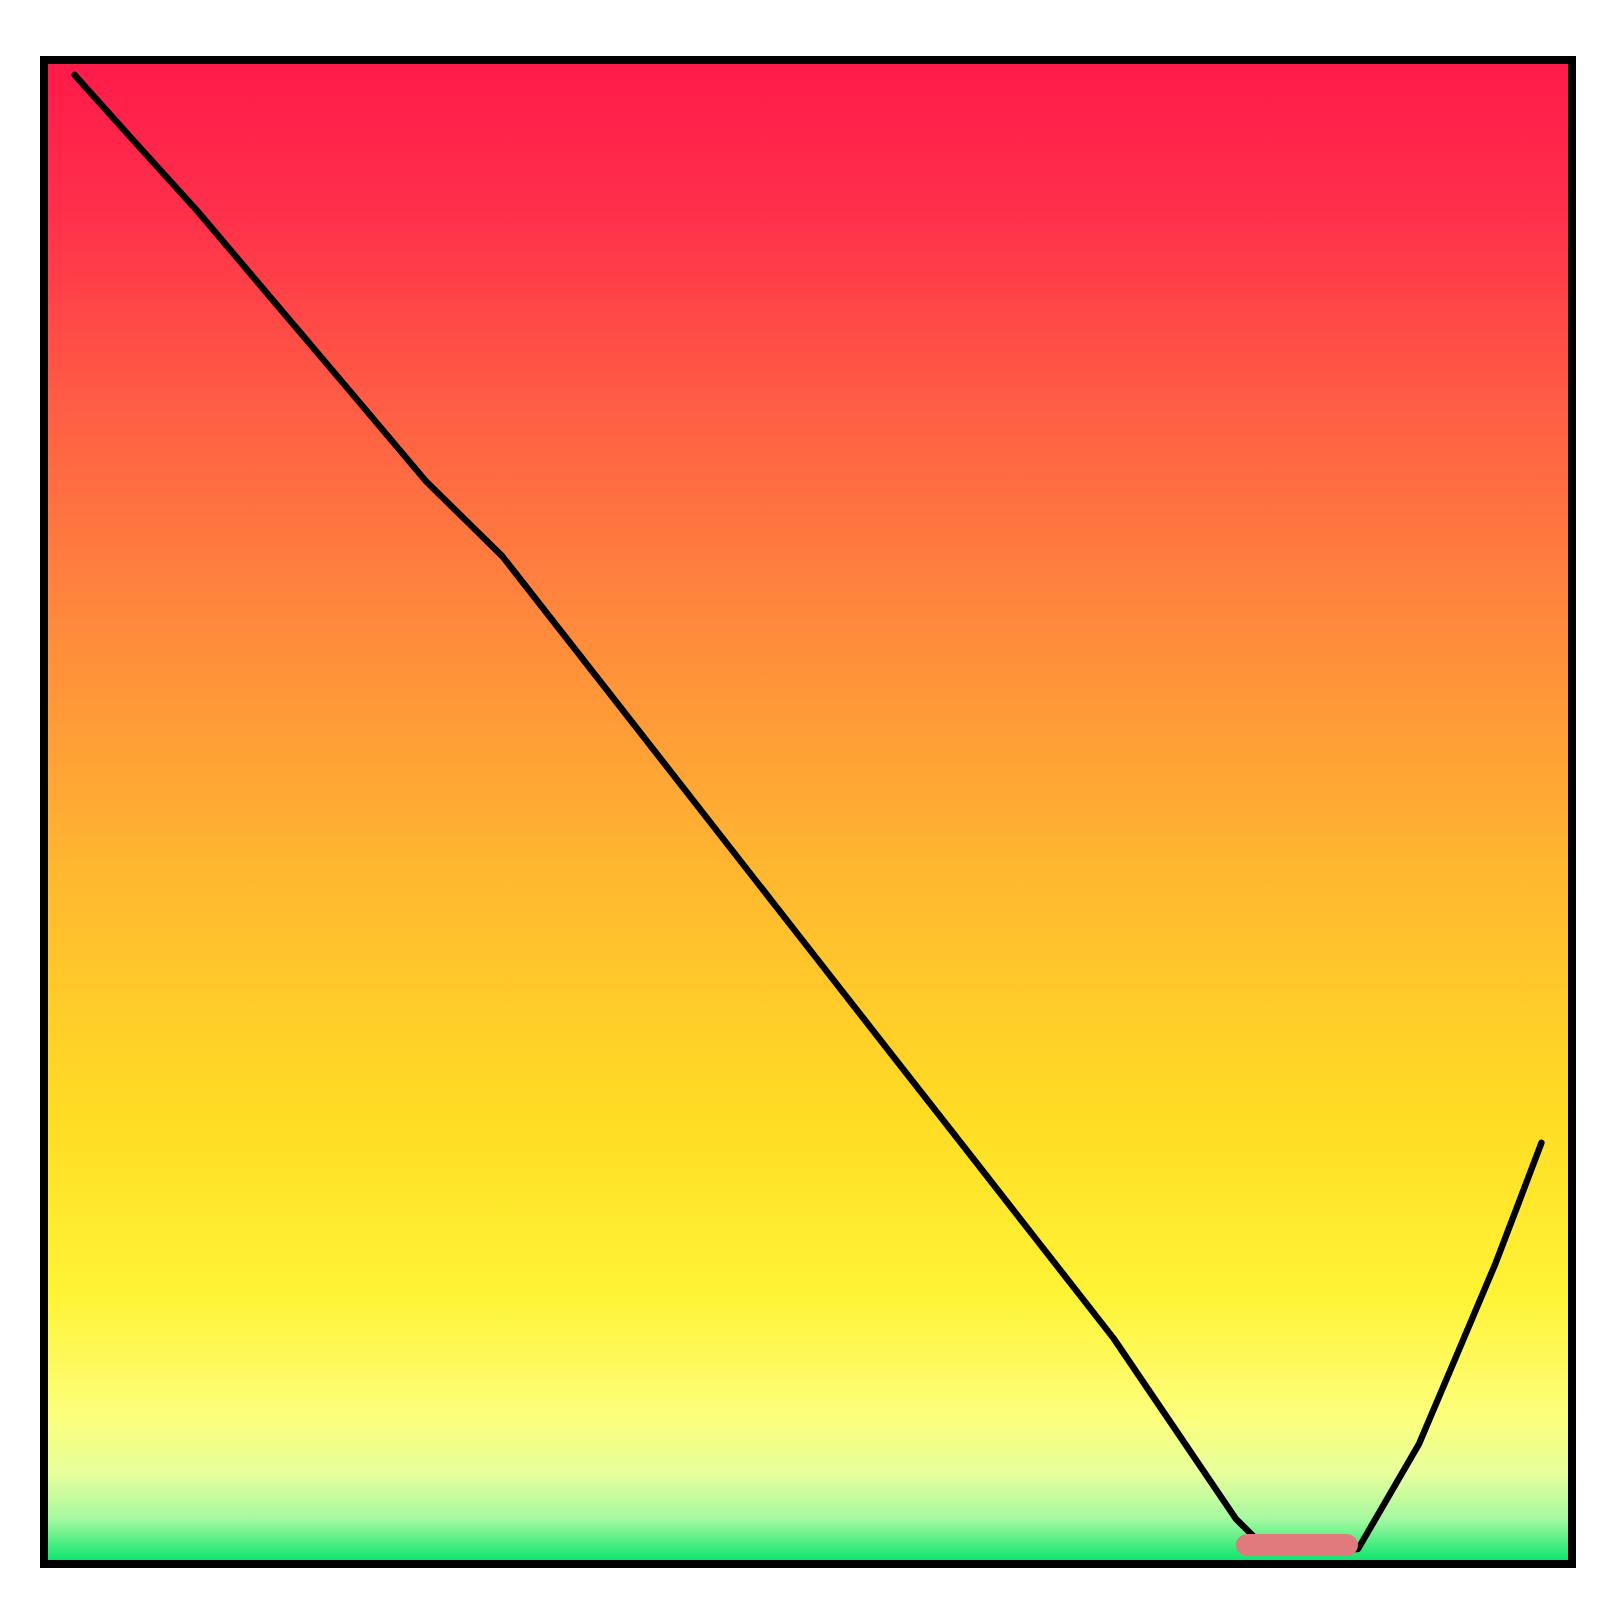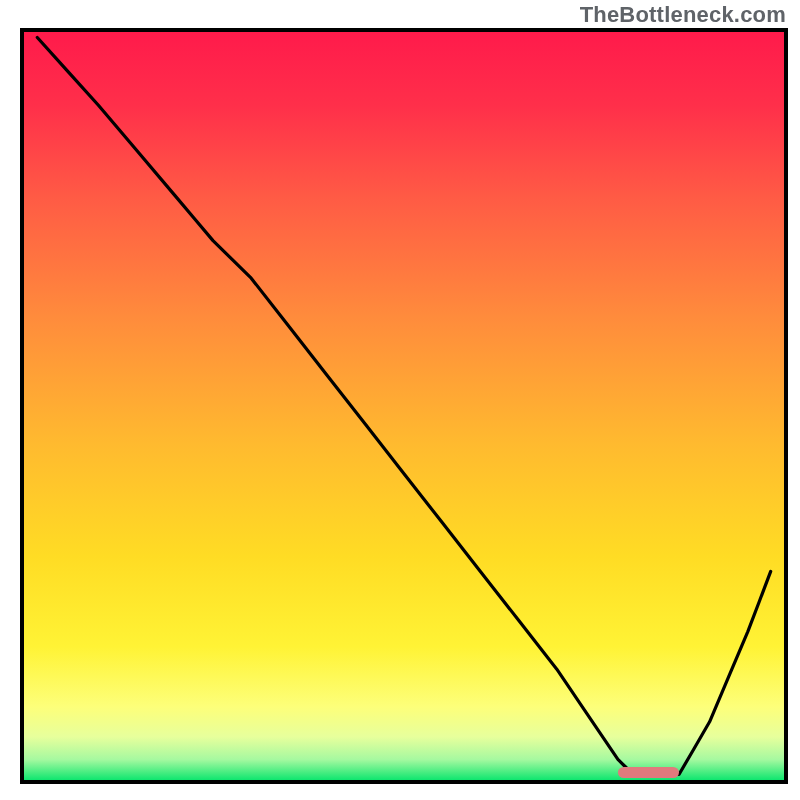--- a/index.html
+++ b/index.html
@@ -56,14 +56,13 @@
 
     <rect x="22" y="30" width="764" height="752" fill="url(#bgGrad)"></rect>
 
     <rect x="22" y="30" width="764" height="752" fill="none" stroke="#000000" stroke-width="4"></rect>
 
     <path id="series-path" fill="none" stroke="#000000" stroke-width="3.2" stroke-linejoin="round" stroke-linecap="round" d="M37.3 37.5 Q 37.3 37.5 67.8 71.4 L98.4 105.2 Q 98.4 105.2 136.6 150.3 L174.8 195.4 Q 174.8 195.4 193.9 218.0 L213.0 240.6 Q 213.0 240.6 232.1 259.4 L251.2 278.2 Q 251.2 278.2 289.4 327.0 L327.6 375.9 Q 327.6 375.9 365.8 424.8 L404.0 473.7 Q 404.0 473.7 442.2 522.6 L480.4 571.4 Q 480.4 571.4 518.6 620.3 L556.8 669.2 Q 556.8 669.2 587.4 714.3 L617.9 759.4 Q 617.9 759.4 625.6 767.0 L633.2 774.5 Q 633.2 774.5 644.7 774.5 L656.1 774.5 Q 656.1 774.5 667.6 774.5 L679.0 774.5 Q 679.0 774.5 694.3 748.2 L709.6 721.8 Q 709.6 721.8 728.7 676.7 L747.8 631.6 Q 747.8 631.6 759.3 601.5 L770.7 571.4 "></path>
 
     <rect id="marker-rect" rx="6" ry="6" x="617.9" y="767.0" width="61.1" height="11.0" fill="#e07a7d"></rect>
   </svg>
 
-  <div class="watermark">TheBottleneck.com</div>
 </div>
 
 </body></html>

